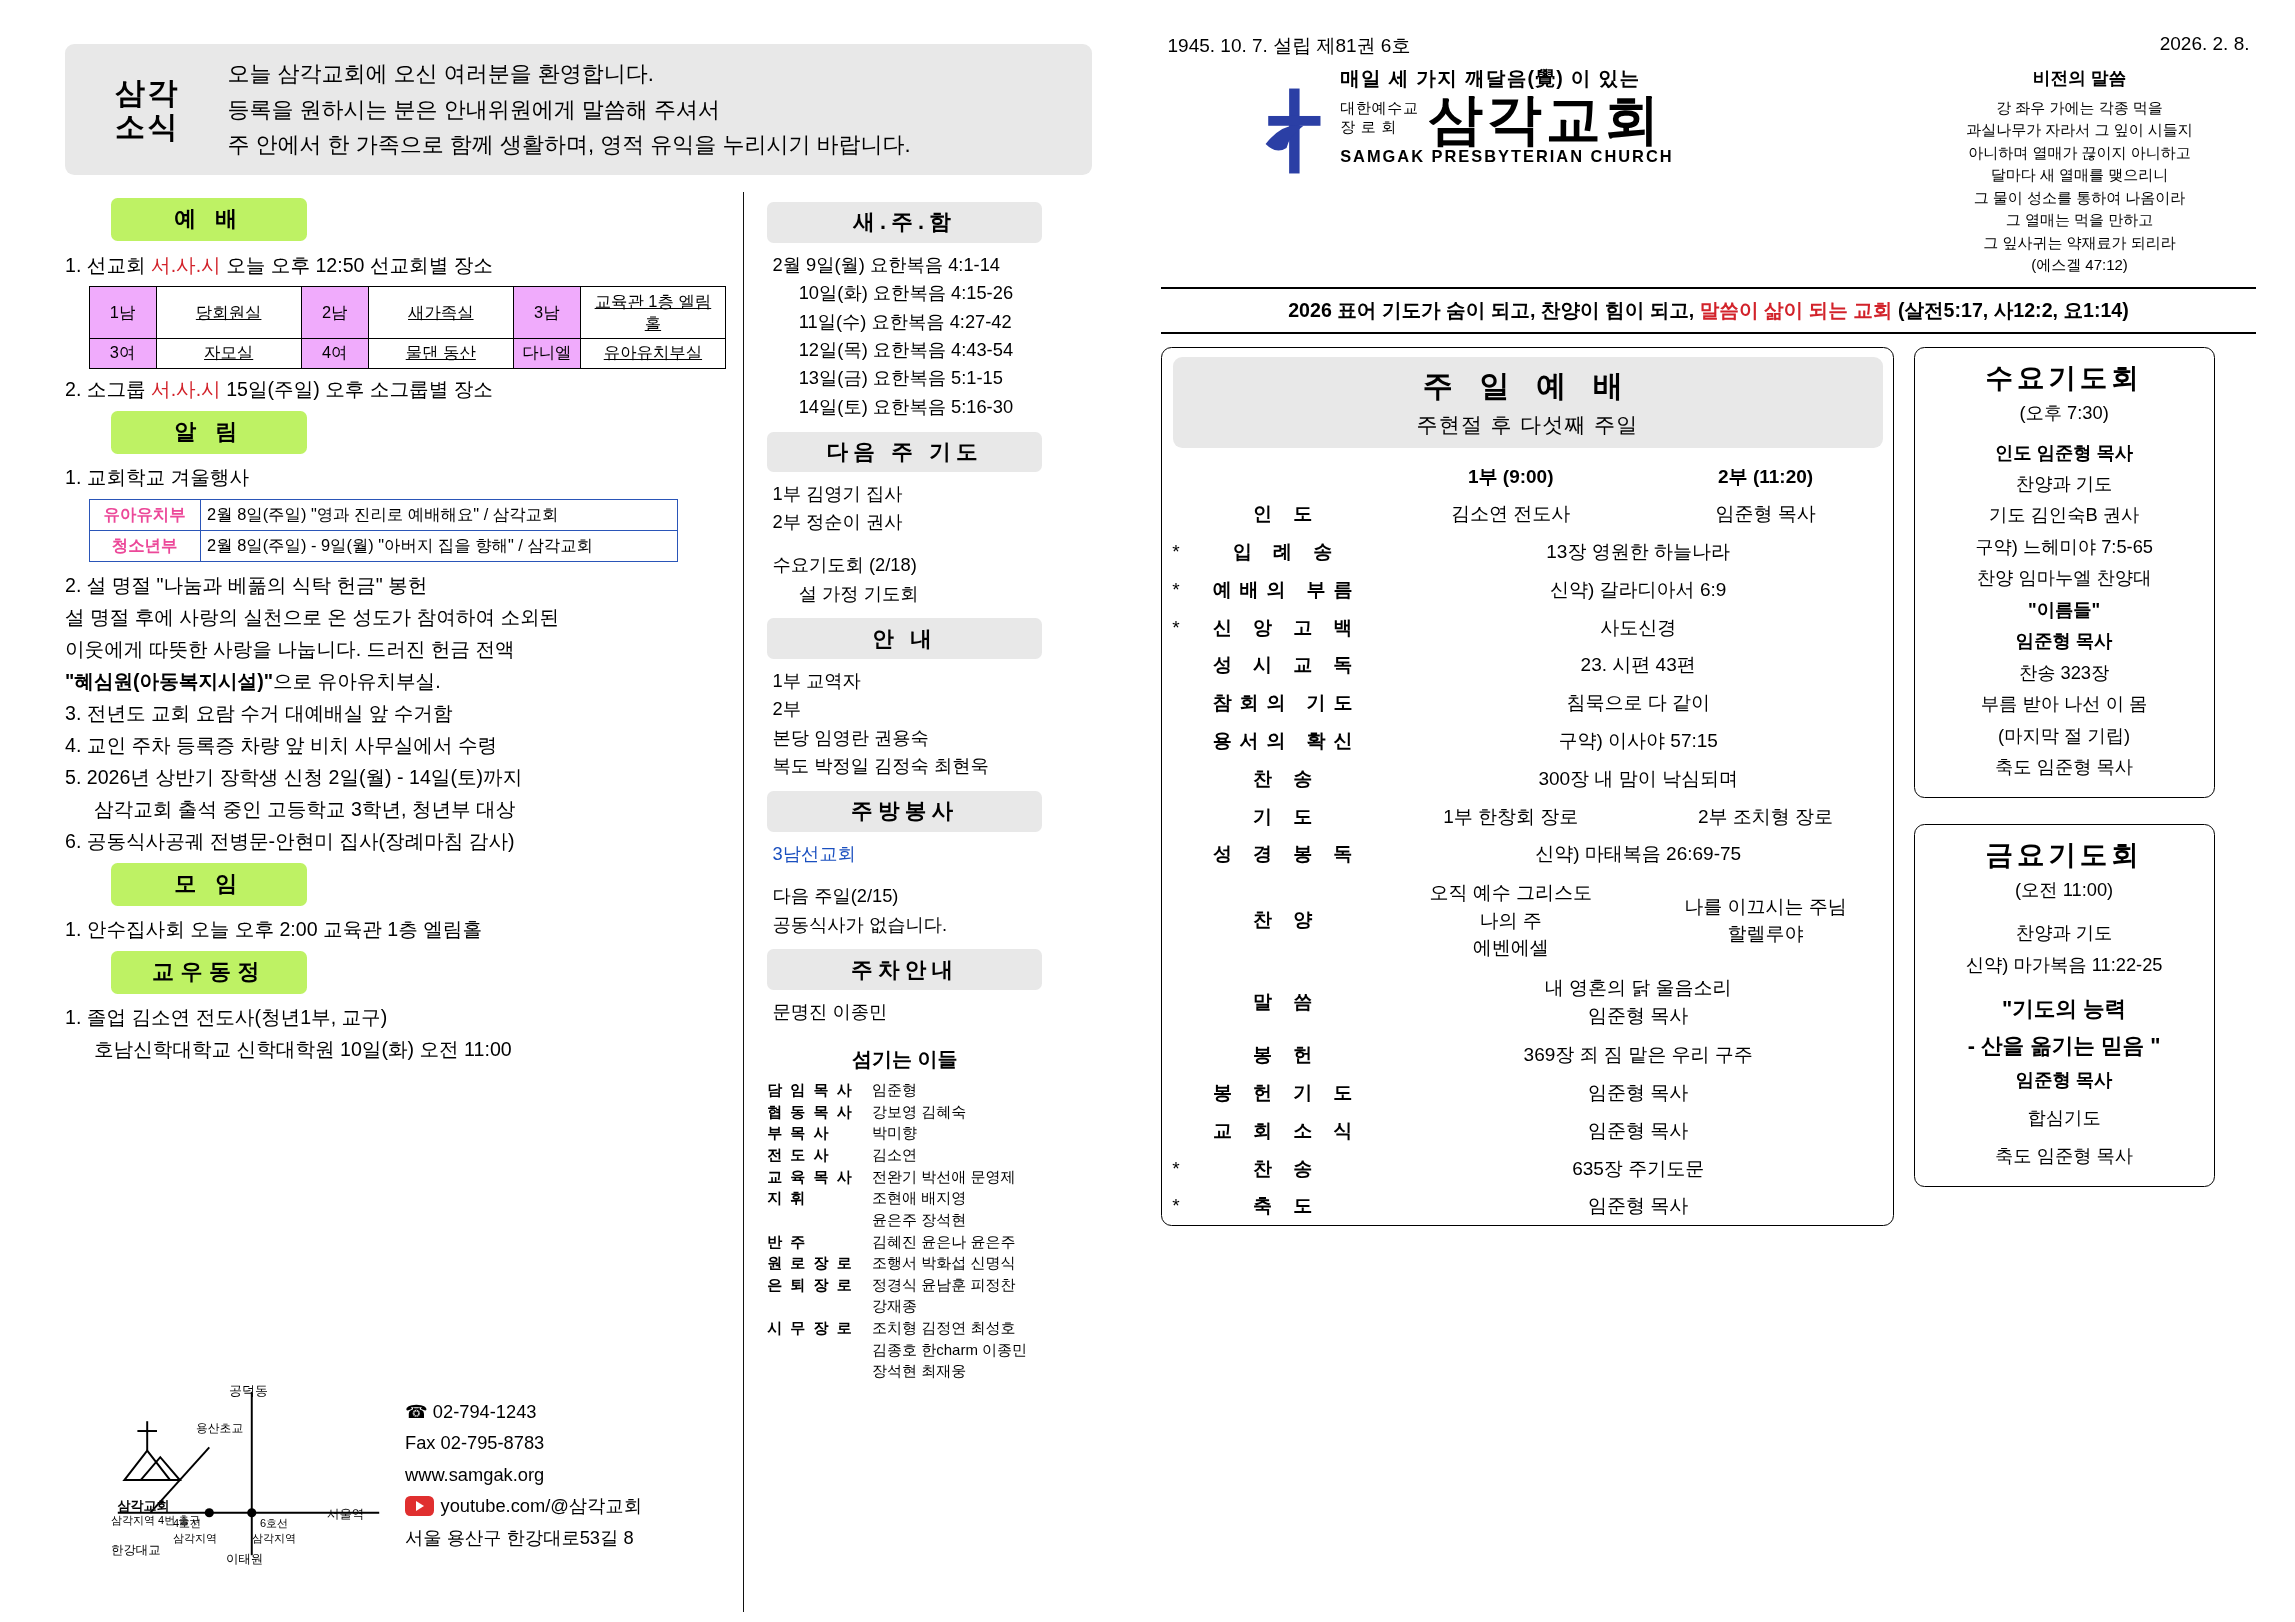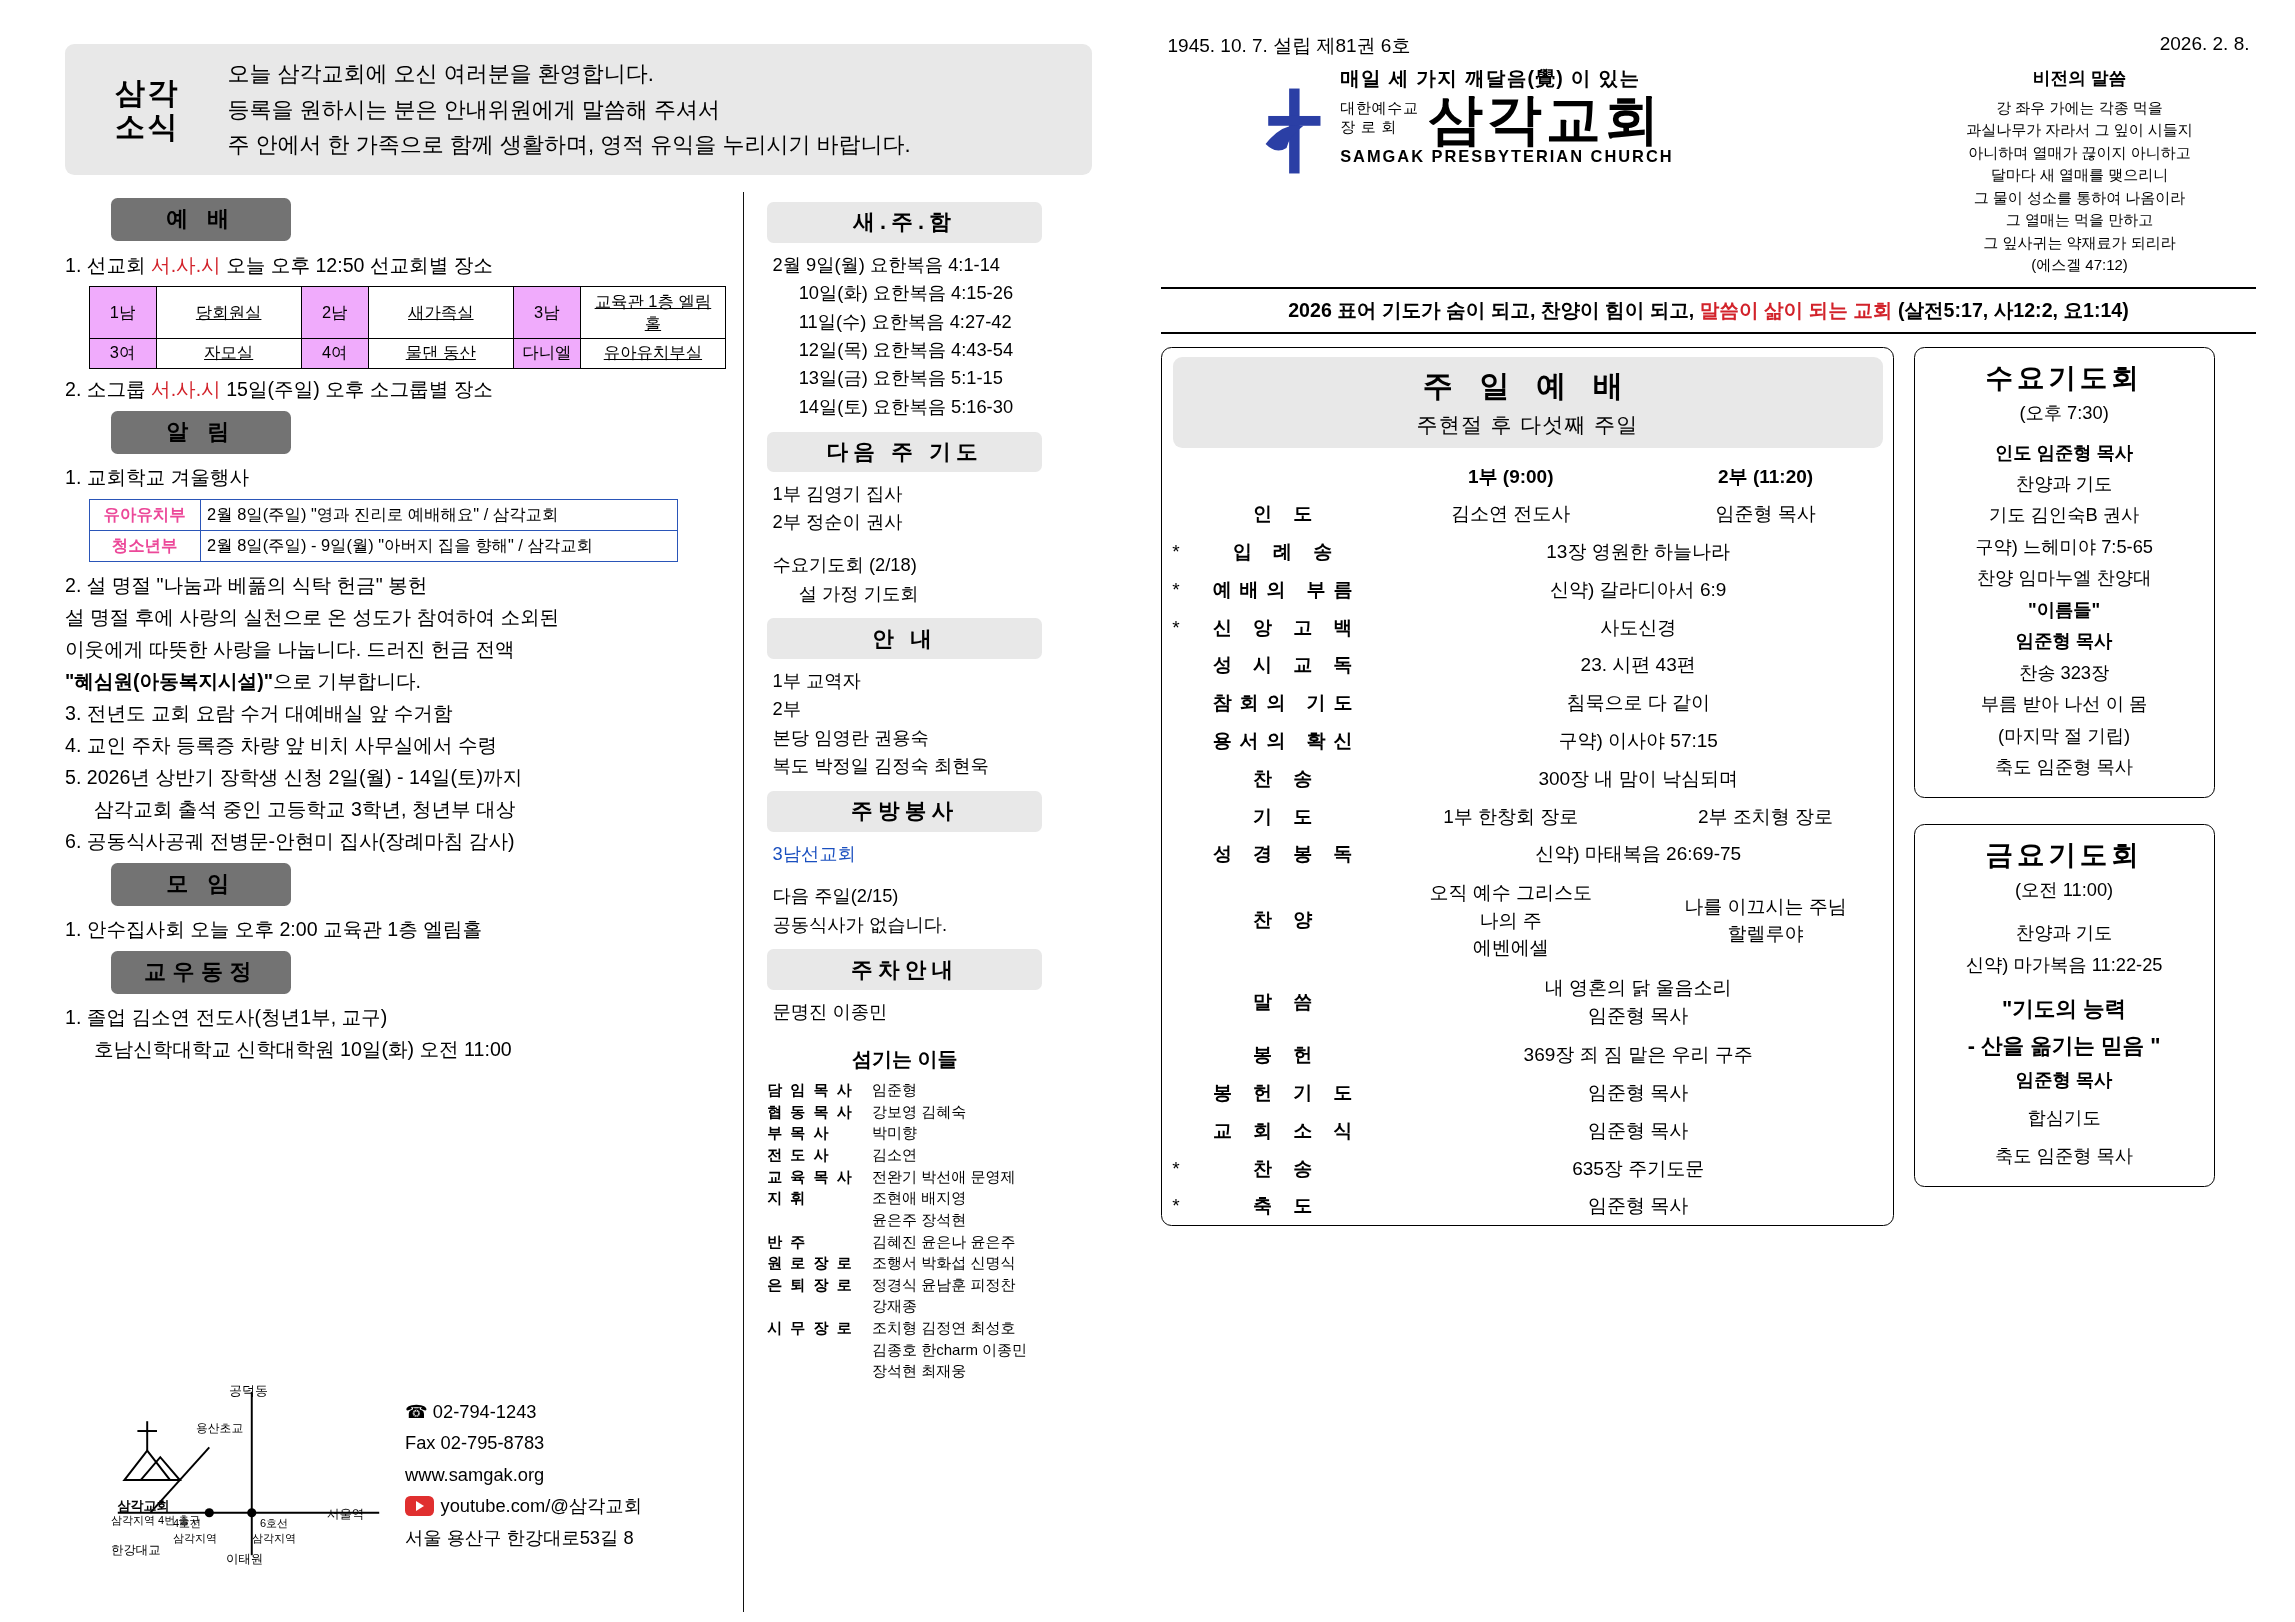--- a/index.html
+++ b/index.html
@@ -32,22 +32,22 @@
     width: 131px; text-align: center;
   }
   .banner-lines { font-size: 22px; line-height: 1.62; margin-left: 14.4px; }
 
   .cols { display:flex; margin-top: 17px; margin-left: 26px; }
   .col-left { width: 661px; position: relative; }
   .col-div { width: 0.7px; background: #111; margin: 0 17px; height: 1420px; }
   .col-right { width: 288px; }
 
   .sec-head {
-    background: #737373; border-radius: 6.5px;
-    width: 180px; text-align:center;
+    background: #bef264; border-radius: 6.5px;
+    width: 196px; text-align:center;
     font-size: 22px; font-weight: bold; letter-spacing: 6.5px;
     padding: 5.9px 0 7.2px; margin: 6.5px 0 9.2px 46px;
   }
   .ln { font-size: 19.6px; line-height: 1.5; margin: 2.6px 0; }
   .ln-ind { margin-left: 29px; }
   .red { color: #d2222a; }
   .blue { color: #1a4fbf; }
   b { font-weight: bold; }
 
   table.grid { border-collapse: collapse; margin: 6.5px 0 6.5px 23.6px; }
@@ -185,21 +185,21 @@
             <td class="lab">청소년부</td>
             <td>2월 8일(주일) - 9일(월) "아버지 집을 향해" / 삼각교회</td>
           </tr>
         </tbody>
           </table>
 
         <div class="ln">2. 설 명절 "나눔과 베풂의 식탁 헌금" 봉헌</div>
         <div class="ln">설 명절 후에 사랑의 실천으로 온 성도가 참여하여 소외된</div>
         <div class="ln">이웃에게 따뜻한 사랑을 나눕니다. 드러진 헌금 전액</div>
         <div class="ln">
-          <b>"혜심원(아동복지시설)"</b><span>으로 기부합니다.</span>
+          <b>"혜심원(아동복지시설)"</b><span>으로 유아유치부실.</span>
         </div>
         <div class="ln">3. 전년도 교회 요람 수거 대예배실 앞 수거함</div>
         <div class="ln">4. 교인 주차 등록증 차량 앞 비치 사무실에서 수령</div>
         <div class="ln">5. 2026년 상반기 장학생 신청 2일(월) - 14일(토)까지</div>
         <div class="ln ln-ind">삼각교회 출석 중인 고등학교 3학년, 청년부 대상</div>
         <div class="ln">6. 공동식사공궤 전병문-안현미 집사(장례마침 감사)</div>
 
         <div class="sec-head">모 임</div>
         <div class="ln">1. 안수집사회 오늘 오후 2:00 교육관 1층 엘림홀</div>
 

